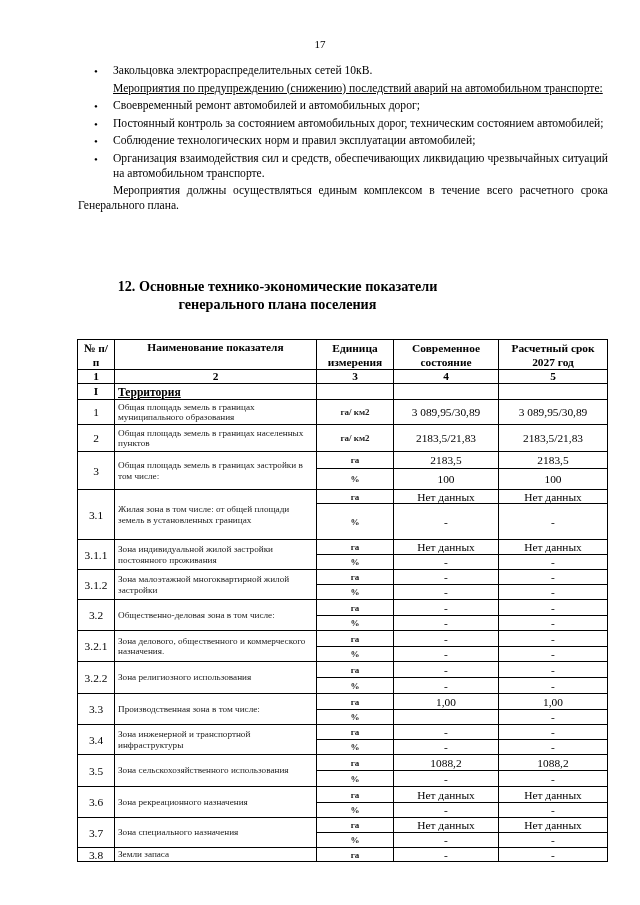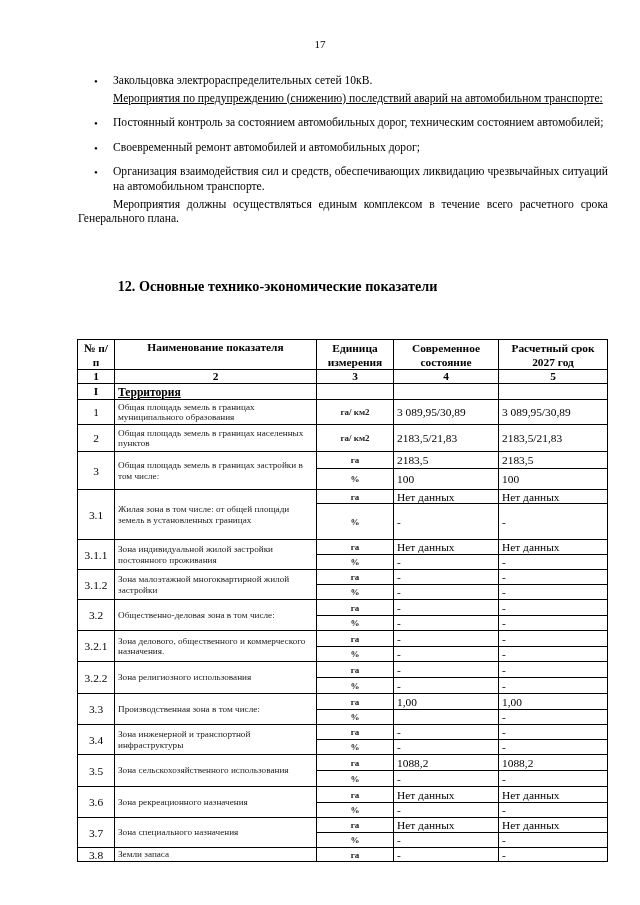--- a/index.html
+++ b/index.html
@@ -1,54 +1,56 @@
 <!DOCTYPE html>
 <html><head>
 <meta charset="utf-8">
 <style>
   html, body { margin:0; padding:0; background:#fff; }
   body { width:640px; height:905px; position:relative; overflow:hidden;
          font-family:"Liberation Serif", serif; color:#000; }
   .page-num { position:absolute; top:38px; left:0; width:640px; text-align:center; font-size:11px; }
   .body-text { position:absolute; left:78px; width:530px; top:64px; font-size:11.6px; line-height:14.6px; }
-  .bullet { position:relative; padding-left:35px; text-align:justify; margin-bottom:3px;margin-top:10px; }
+  .bullet { position:relative; padding-left:35px; text-align:justify; margin-bottom:3px; }
   .bullet::before { content:"•"; position:absolute; left:16px; top:0; font-size:11px; }
   .para { text-indent:35px; text-align:justify; margin-bottom:3px; }
   .para.u { text-decoration:underline; }
   .heading { position:absolute; top:277px; left:0; width:555px; text-align:center;
              font-weight:bold; font-size:14.2px; line-height:18px; }
   table { position:absolute; left:77px; top:339px; width:530px; border-collapse:collapse; table-layout:fixed; }
   td, th { border:1px solid #000; padding:0 3px; vertical-align:middle; }
   th { font-weight:bold; font-size:11.4px; line-height:14px; text-align:center; }
   td.num { text-align:center; font-size:11.4px; }
   td.name { font-size:9.2px; line-height:10.5px; color:#222; }
   td.unit { text-align:center; font-size:9px; color:#222;font-weight:bold; }
-  td.val { text-align:left; font-size:11.4px; }
+  td.val { text-align:center; font-size:11.4px; }
   td.b { font-weight:bold; }
   .sect { font-weight:bold; text-decoration:underline; font-size:11.6px; }
   tr.hdr th { height:29px; }
   tr.idx td { height:13px; font-weight:bold; text-align:center; font-size:11.4px; line-height:13px; }
   tr.sec td { height:13px; line-height:13px; }
 </style>
 </head>
 <body>
 
 <div class="page-num">17</div>
 
 <div class="body-text">
   <div class="bullet">Закольцовка электрораспределительных сетей 10кВ.</div>
   <div class="para u">Мероприятия по предупреждению (снижению) последствий аварий на автомобильном транспорте:</div>
+  <div class="bullet">Своевременный ремонт автомобилей и автомобильных дорог;</div>
   <div class="bullet">Постоянный контроль за состоянием автомобильных дорог, техническим состоянием автомобилей;</div>
-  <div class="bullet">Своевременный ремонт автомобилей и автомобильных дорог;</div>
+  <div class="bullet">Соблюдение технологических норм и правил эксплуатации автомобилей;</div>
   <div class="bullet">Организация взаимодействия сил и средств, обеспечивающих ликвидацию чрезвычайных ситуаций на автомобильном транспорте.</div>
   <div class="para">Мероприятия должны осуществляться единым комплексом в течение всего расчетного срока Генерального плана.</div>
 </div>
 
 <div class="heading">
   <div>12. Основные технико-экономические показатели</div>
+  <div>генерального плана поселения</div>
 </div>
 
 <table>
   <colgroup>
     <col style="width:37px">
       <col style="width:202px">
       <col style="width:77px">
       <col style="width:105px">
       <col style="width:109px">
   </colgroup>

